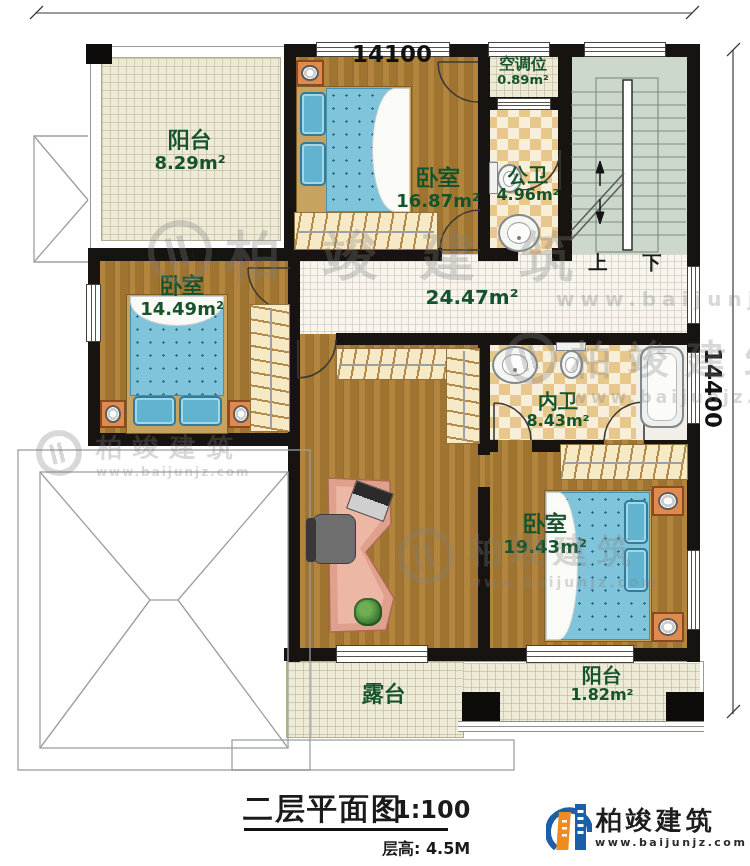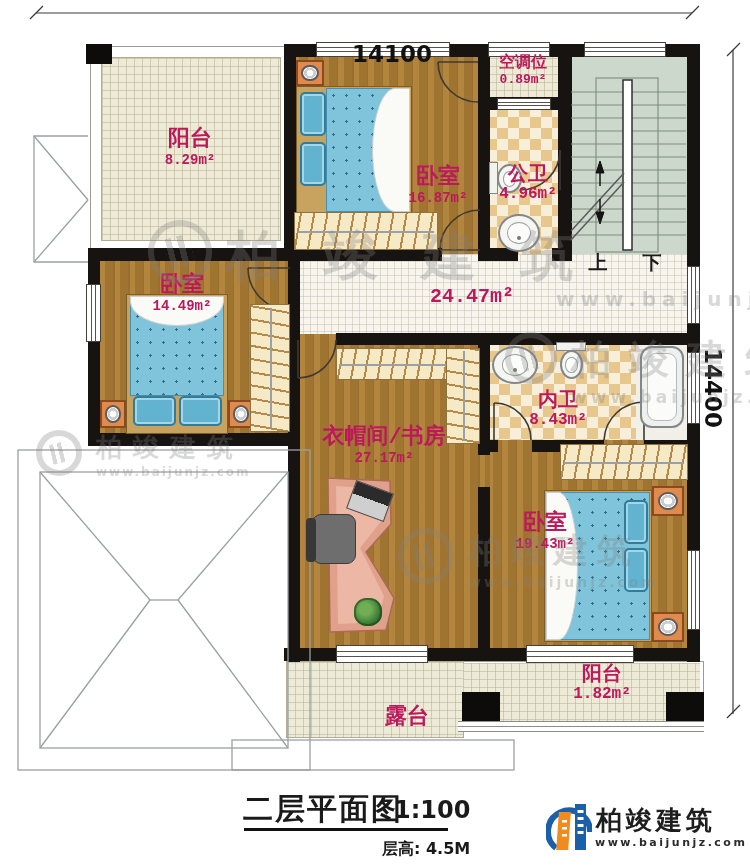--- a/index.html
+++ b/index.html
@@ -55,23 +55,23 @@
   .tank{background:#f2f2ee;border:1.5px solid #82878c;}
   .tub{background:#eef0ee;border:2px solid #82878c;border-radius:12px;}
   .tub .in{position:absolute;inset:5px;background:#fbfbfa;border:1.5px solid #b4babe;border-radius:9px;}
   .chair{background:#6e6e6e;border:1px solid #3c3c3c;border-radius:9px;}
   .chairback{background:#383838;border-radius:4px;}
   .laptop{background:linear-gradient(#2b2b2b 45%,#cfcfcf 45%);border:1px solid #4a4a4a;transform:rotate(20deg);}
   .plant{border-radius:45%;background:radial-gradient(circle at 40% 40%,#6fae52 0 25%,#2f6e2e 70%);
          box-shadow:inset 0 0 0 2px rgba(20,60,20,.5);}
   
   .rlabel{position:absolute;z-index:40;text-align:center;font-weight:700;line-height:1.12;
-          transform:translateX(-50%);white-space:nowrap;color:#be185d;font-family:Liberation Mono, monospace;}
+          transform:translateX(-50%);white-space:nowrap;color:#14532d;}
   .rlabel .nm{font-size:22px;}
-  .rlabel .ar{font-size:14px;}
+  .rlabel .ar{font-size:18px;}
   .rlabel.md .nm{font-size:20px;} .rlabel.md .ar{font-size:16px;}
   .rlabel.sm .nm{font-size:16px;} .rlabel.sm .ar{font-size:13px;}
   .stairword{position:absolute;z-index:40;font-weight:700;font-size:19px;transform:translateX(-50%);}
   .dimlabel{position:absolute;z-index:45;font-weight:700;font-size:23px;color:#111;}
   
   .wm{position:absolute;z-index:50;display:flex;align-items:flex-start;gap:14px;
       color:#828282;opacity:.30;pointer-events:none;}
   .wm-glyph{border:6px solid #828282;border-radius:50%;position:relative;transform:rotate(-14deg);flex:none;}
   .wm-glyph::before{content:"";position:absolute;inset:20% 26%;
       background:repeating-linear-gradient(90deg,#828282 0 26%,transparent 26% 50%);}
@@ -312,33 +312,29 @@
     <div style="font-size:20px;">24.47m²</div>
   </div>
   <div class="rlabel" style="left:182px;top:274px;">
     <div class="nm">卧室</div>
     <div class="ar">14.49m²</div>
   </div>
   <div class="rlabel md" style="left:558px;top:390px;">
     <div class="nm">内卫</div>
     <div class="ar">8.43m²</div>
   </div>
-  <div class="rlabel" style="left:384px;top:426px;">
-    <div class="nm">衣帽间/书房</div>
-    <div class="ar">27.17m²</div>
-  </div>
   <div class="rlabel" style="left:545px;top:512px;">
     <div class="nm">卧室</div>
     <div class="ar">19.43m²</div>
   </div>
   <div class="rlabel md" style="left:602px;top:664px;">
     <div class="nm">阳台</div>
     <div class="ar">1.82m²</div>
   </div>
-  <div class="rlabel" style="left:407px;top:682px;margin-top:24px;">
+  <div class="rlabel" style="left:384px;top:682px;">
     <div class="nm">露台</div>
   </div>
   <div class="stairword" style="left:598px;top:250px;">上</div>
   <div class="stairword" style="left:652px;top:250px;">下</div>
 
   <div class="dimlabel" style="left:392px;top:15px;transform:translateX(-50%);margin-top:26px;">14100</div>
   <div class="dimlabel" style="left:713px;top:388px;transform:translate(-50%,-50%) rotate(90deg);">14400</div>
 
   <div class="wm wm-a" style="left:148px;top:220px;">
     <div class="wm-glyph"></div>

